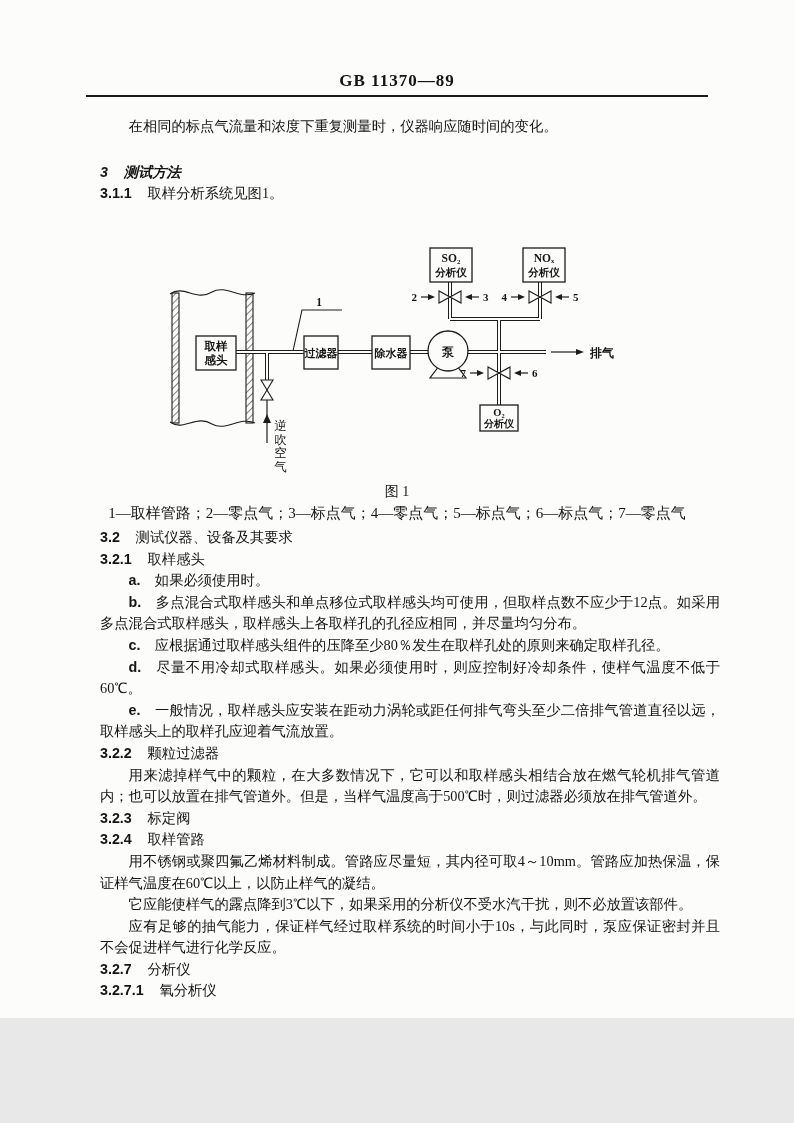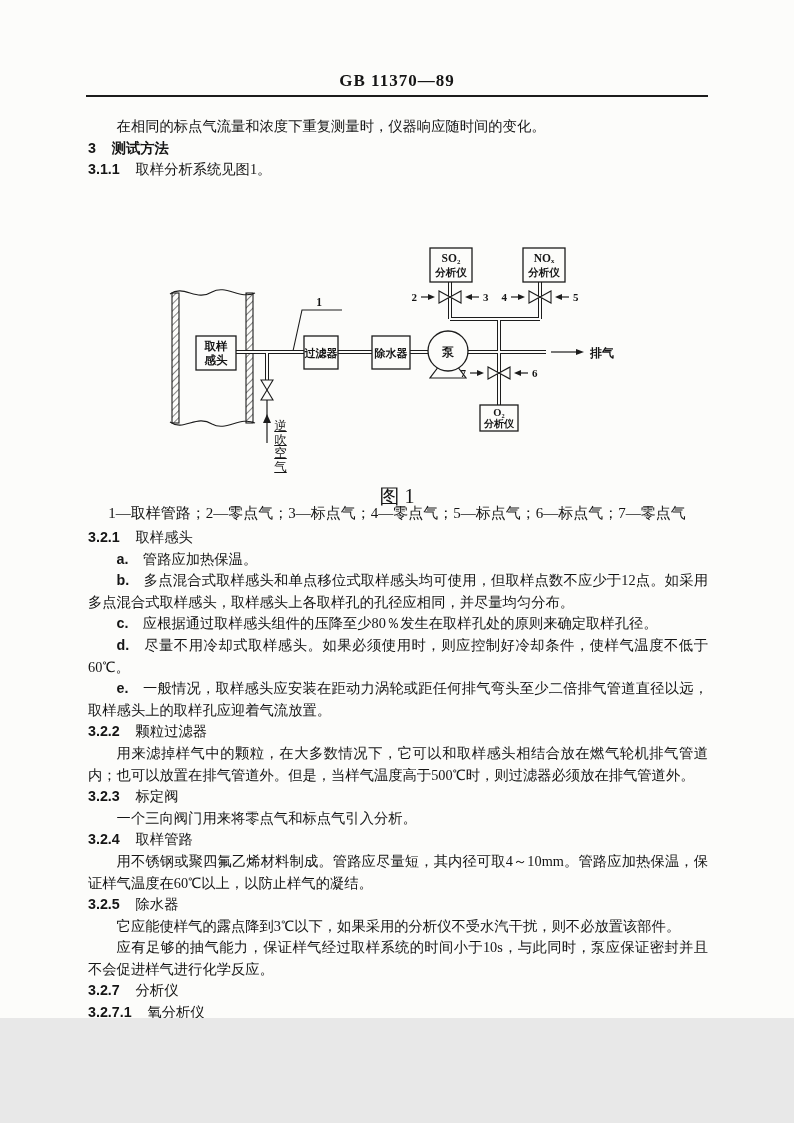--- a/index.html
+++ b/index.html
@@ -14,47 +14,46 @@
   }
   .std-no{
     position:absolute;top:71px;left:0;width:100%;
     text-align:center;font-size:17px;font-weight:bold;
     letter-spacing:1px;
   }
   .rule{
     position:absolute;top:95px;left:86px;width:622px;height:2px;
     background:#1c1c1c;
   }
-  .flow{position:absolute;left:88px;width:620px;}
+  .flow{position:absolute;left:100px;width:620px;}
   .flow-top{top:116px;}
   .flow-bottom{top:527px;}
   p{margin:0;font-size:14.3px;line-height:21.6px;}
   .para{text-indent:2em;text-align:justify;}
   .h .num{font-family:"Liberation Sans", sans-serif;font-weight:bold;}
   .h .ht{margin-left:1.1em;}
   .h.l1 .ht{font-weight:bold;}
-  .mt8{margin-top:0;}
+  .mt8{margin-top:24px;font-style:italic;}
   .item .m{font-family:"Liberation Sans", sans-serif;font-weight:bold;margin-right:1em;}
   .fig-caption{
     position:absolute;top:483px;left:0;width:100%;
-    text-align:center;font-size:20px;
+    text-align:center;font-size:14px;
   }
   .fig-legend{
     position:absolute;top:504px;left:0;width:100%;
     text-align:center;font-size:15px;
   }
   .page-num{
     position:absolute;top:1030px;left:92px;
     font-size:13.5px;font-style:italic;
   }
   .backblow-label{
     position:absolute;left:273px;top:420px;width:15px;
     font-size:12.5px;line-height:13.5px;word-break:break-all;
     text-align:center;
-    text-decoration:underline;
   }
   svg text{
     font-family:"Liberation Serif", serif;
     fill:#151515;font-weight:bold;
   }
 </style>
 </head>
 <body>
 
 <div class="page">
@@ -178,38 +177,37 @@
       <text x="500" y="127" font-size="12" text-anchor="start">排气</text>
     </g>
   </svg>
 
   <div class="backblow-label">逆吹空气</div>
 
   <div class="fig-caption">图 1</div>
   <div class="fig-legend">1—取样管路；2—零点气；3—标点气；4—零点气；5—标点气；6—标点气；7—零点气</div>
 
   <div class="flow flow-bottom">
+    <p class="h"><b class="num">3.2</b><span class="ht">测试仪器、设备及其要求</span></p>
     <p class="h"><b class="num">3.2.1</b><span class="ht">取样感头</span></p>
 
-    <p class="para item"><b class="m">a.</b><span>管路应加热保温。</span></p>
+    <p class="para item"><b class="m">a.</b><span>如果必须使用时。</span></p>
     <p class="para item"><b class="m">b.</b><span>多点混合式取样感头和单点移位式取样感头均可使用，但取样点数不应少于12点。如采用多点混合式取样感头，取样感头上各取样孔的孔径应相同，并尽量均匀分布。</span></p>
     <p class="para item"><b class="m">c.</b><span>应根据通过取样感头组件的压降至少80％发生在取样孔处的原则来确定取样孔径。</span></p>
     <p class="para item"><b class="m">d.</b><span>尽量不用冷却式取样感头。如果必须使用时，则应控制好冷却条件，使样气温度不低于60℃。</span></p>
     <p class="para item"><b class="m">e.</b><span>一般情况，取样感头应安装在距动力涡轮或距任何排气弯头至少二倍排气管道直径以远，取样感头上的取样孔应迎着气流放置。</span></p>
 
     <p class="h"><b class="num">3.2.2</b><span class="ht">颗粒过滤器</span></p>
     <p class="para">用来滤掉样气中的颗粒，在大多数情况下，它可以和取样感头相结合放在燃气轮机排气管道内；也可以放置在排气管道外。但是，当样气温度高于500℃时，则过滤器必须放在排气管道外。</p>
 
     <p class="h"><b class="num">3.2.3</b><span class="ht">标定阀</span></p>
-    <p class="para">一个三向阀门用来将零点气和标点气引入分析。</p>
 
     <p class="h"><b class="num">3.2.4</b><span class="ht">取样管路</span></p>
     <p class="para">用不锈钢或聚四氟乙烯材料制成。管路应尽量短，其内径可取4～10mm。管路应加热保温，保证样气温度在60℃以上，以防止样气的凝结。</p>
 
-    <p class="h"><b class="num">3.2.5</b><span class="ht">除水器</span></p>
     <p class="para">它应能使样气的露点降到3℃以下，如果采用的分析仪不受水汽干扰，则不必放置该部件。</p>
 
     <p class="para">应有足够的抽气能力，保证样气经过取样系统的时间小于10s，与此同时，泵应保证密封并且不会促进样气进行化学反应。</p>
 
     <p class="h"><b class="num">3.2.7</b><span class="ht">分析仪</span></p>
     <p class="h"><b class="num">3.2.7.1</b><span class="ht">氧分析仪</span></p>
   </div>
 
   <div class="page-num">2</div>
 </div>

